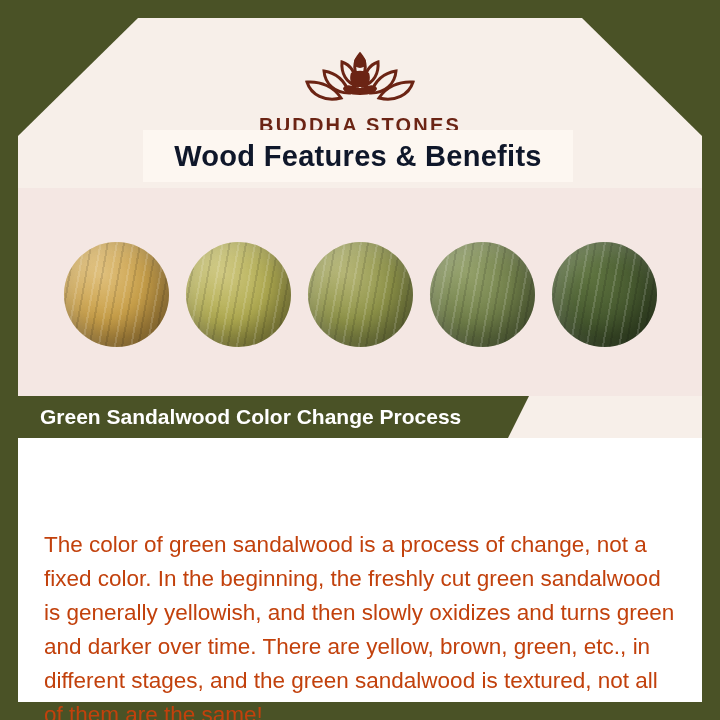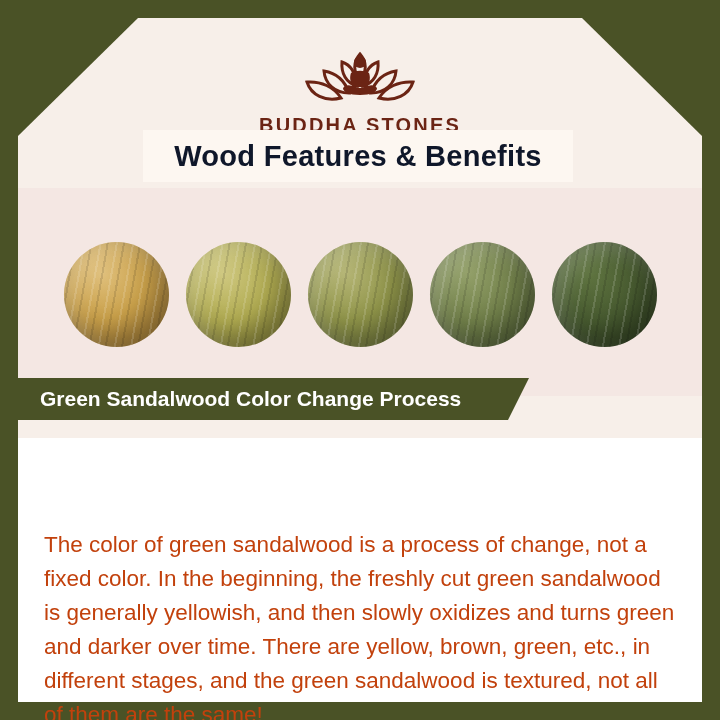--- a/index.html
+++ b/index.html
@@ -139,21 +139,21 @@
         rgba(0,0,0,0.13) 9px,
         rgba(0,0,0,0.0) 9px,
         rgba(0,0,0,0.0) 16px);
     opacity: 0.85;
   }
 
   
   .ribbon {
     position: absolute;
     left: 0;
-    top: 360px;
+    top: 378px;
     width: 490px;
     height: 42px;
     background: #4a5226;
     display: flex;
     align-items: center;
   }
   .ribbon .label {
     color: #ffffff;
     font-size: 21px;
     font-weight: bold;

